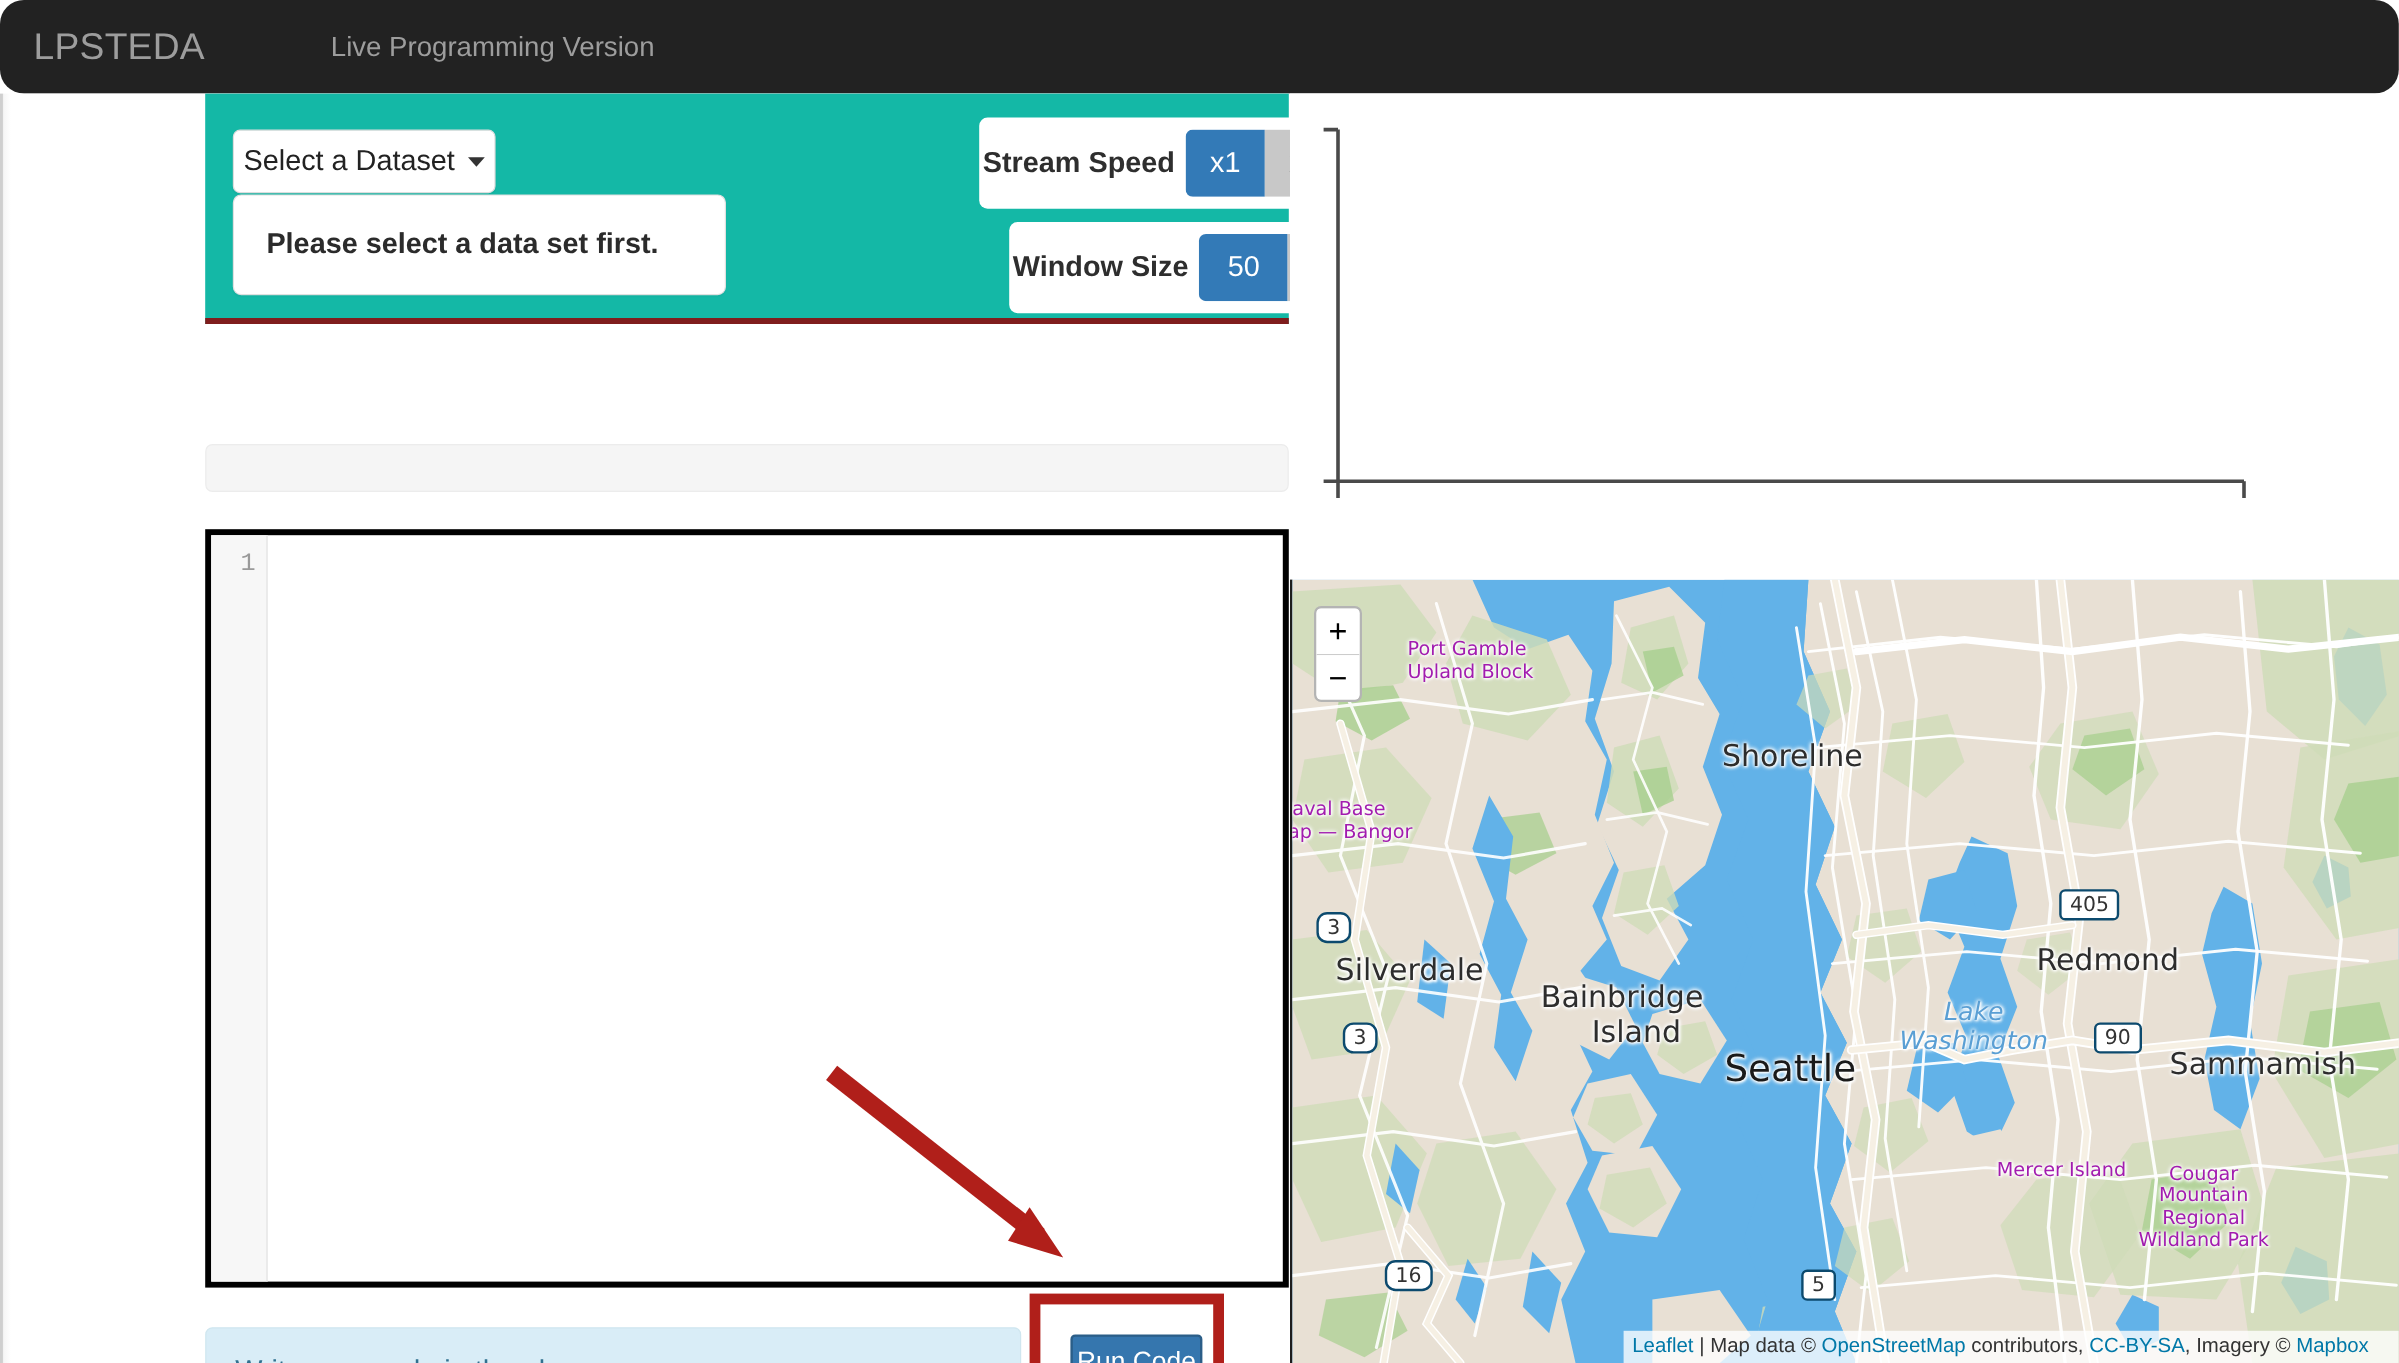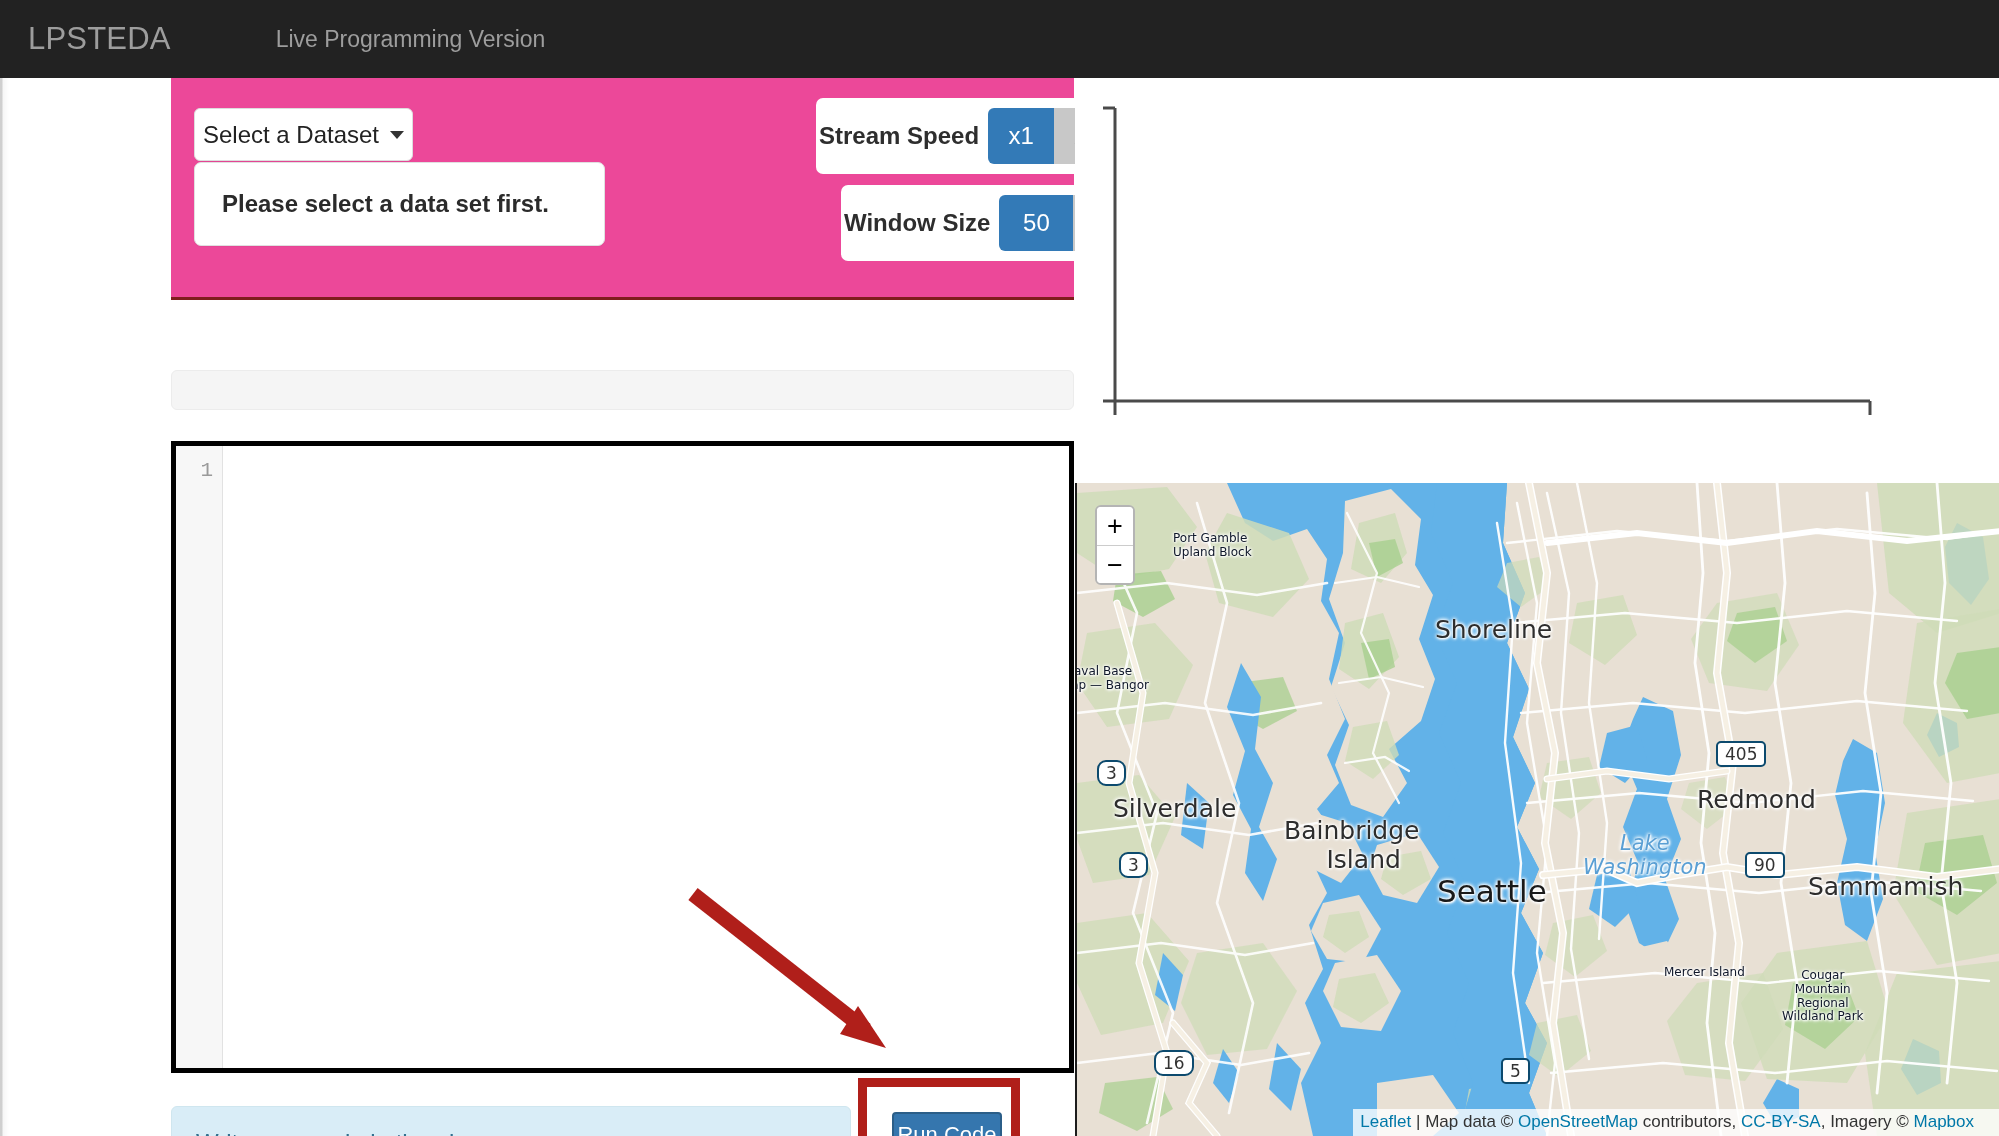--- a/index.html
+++ b/index.html
@@ -9,21 +9,21 @@
     background: #ffffff;
     font-family: "Liberation Sans", sans-serif;
     overflow: hidden;
   }
 
   
   .navbar {
     position: absolute; left: 0; top: 0;
     width: 1999px; height: 78px;
     background: #222222;
-    display: flex; align-items: center;
+    display: flex; align-items: center; border-radius: 20px;
   }
   .navbar-brand {
     color: #9d9d9d;
     font-size: 31px;
     padding-left: 28px;
     letter-spacing: .2px;
     white-space: nowrap;
   }
   .navbar-link {
     color: #9d9d9d;
@@ -41,23 +41,23 @@
   .left-gutter {
     position: absolute; left: 0; top: 0;
     width: 9px; height: 1058px;
     background: linear-gradient(to right,#cfcfcf 0px,#cfcfcf 2px,#f6f6f6 3px,#ffffff 9px);
   }
 
   
   .control-panel {
     position: absolute;
     left: 171px; top: 0px;
-    width: 903px; height: 222px;
-    background: #ec4899;
-    border-bottom: 3px solid #7f1d1d;
+    width: 903px; height: 192px;
+    background: #14b8a6;
+    border-bottom: 5px solid #7f1d1d;
   }
 
   .dataset-dropdown {
     position: absolute; left: 23px; top: 30px;
     width: 219px; height: 53px;
     background: #ffffff;
     border: 1px solid #dddddd;
     border-radius: 6px;
     display: flex; align-items: center; justify-content: center;
     box-shadow: 0 1px 1px rgba(0,0,0,.04);
@@ -252,21 +252,21 @@
     position: absolute;
     color: #3b3b3b;
     font-family: "DejaVu Sans", sans-serif;
     text-shadow: 0 0 4px #ffffff, 0 0 4px #ffffff, 0 0 3px #ffffff, 1px 1px 2px #ffffff;
     white-space: pre;
     z-index: 25;
     pointer-events: none;
   }
   .map-label.city-big { font-size: 31px; color: #1a1a1a; font-weight: 500; }
   .map-label.city-med { font-size: 25px; color: #2d2d2d; }
-  .map-label.city-sm  { font-size: 12px; color: #0f172a; }
+  .map-label.city-sm  { font-size: 16px; color: #a21caf; }
   .map-label.water    { color: #5a9fd4; font-style: italic; font-size: 21px; }
 
   .shield {
     position: absolute;
     background: #ffffff;
     border: 2px solid #0c4a6e;
     border-radius: 9px;
     font-size: 17px; color: #333333;
     display: flex; align-items: center; justify-content: center;
     padding: 1px 7px;

